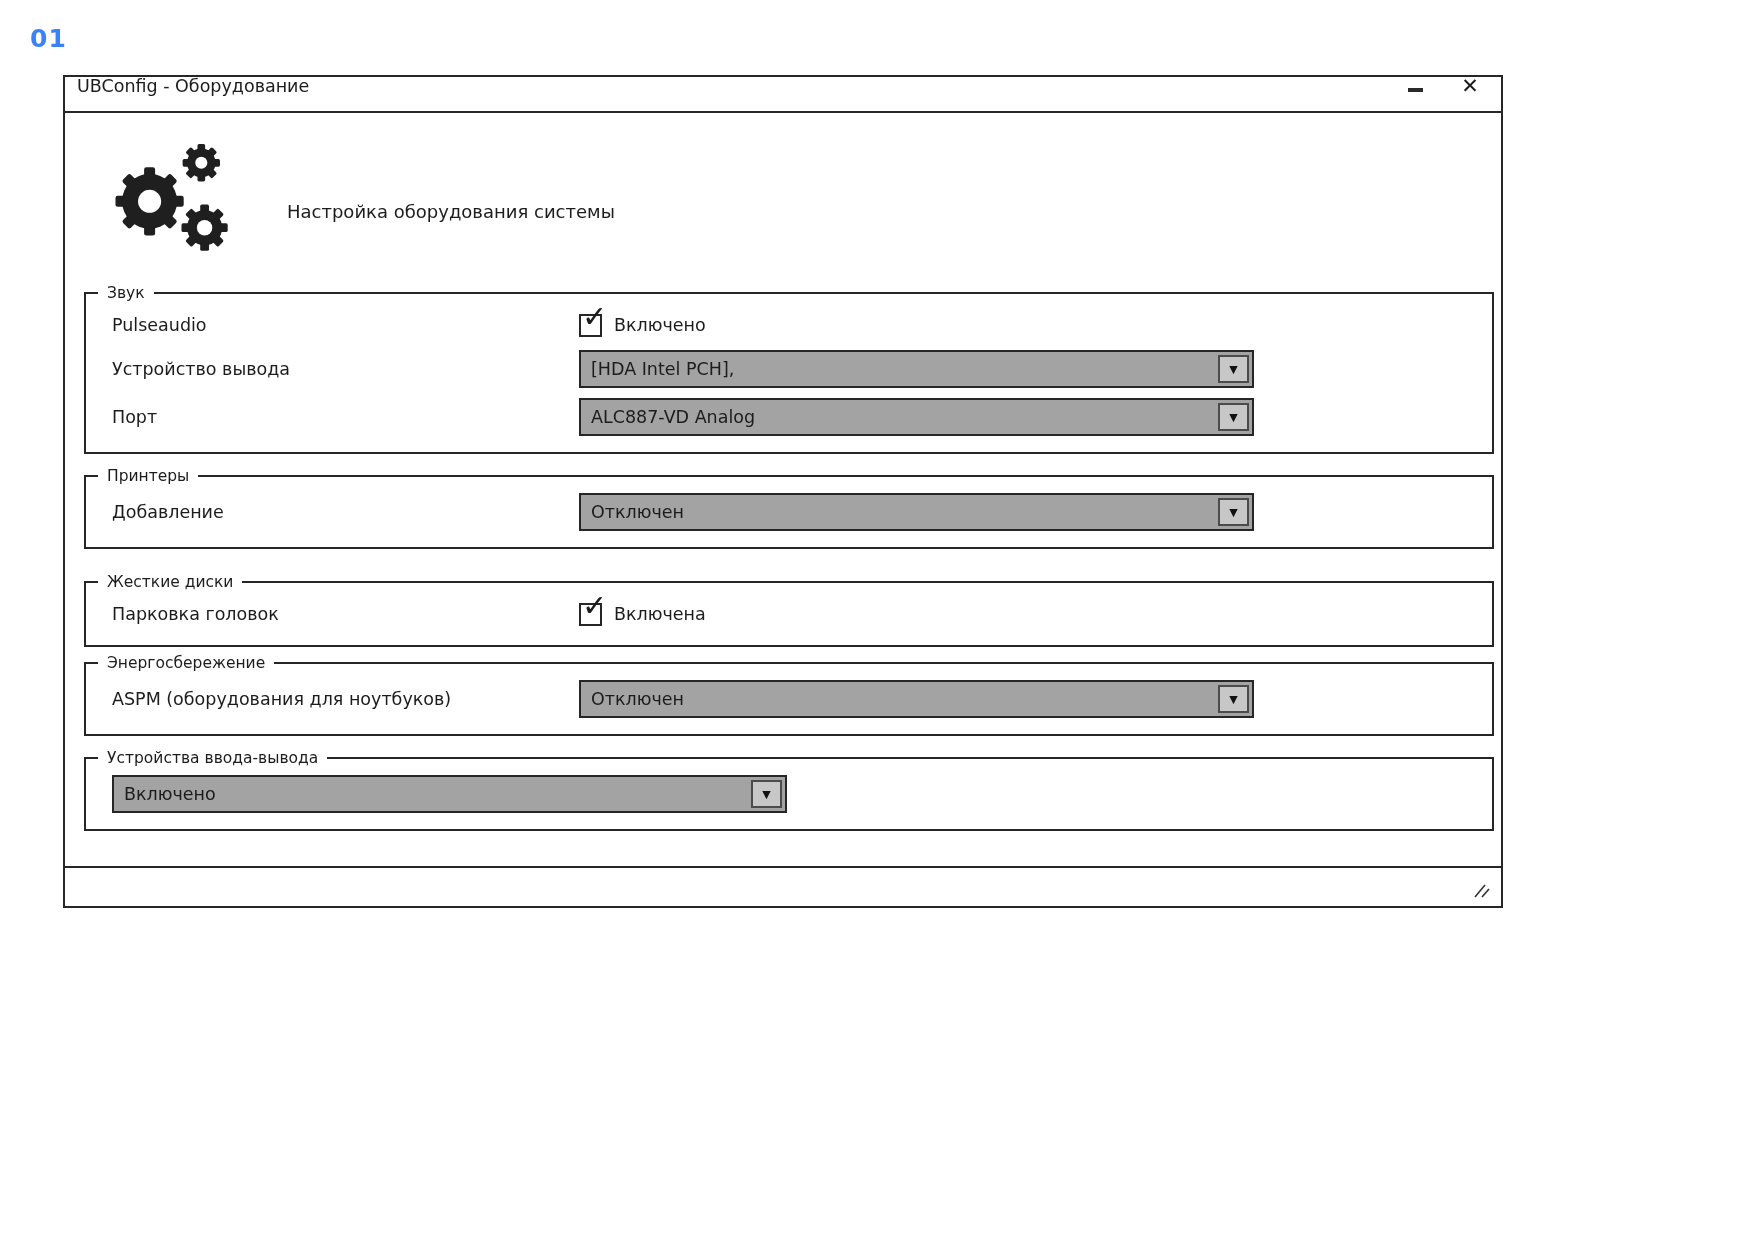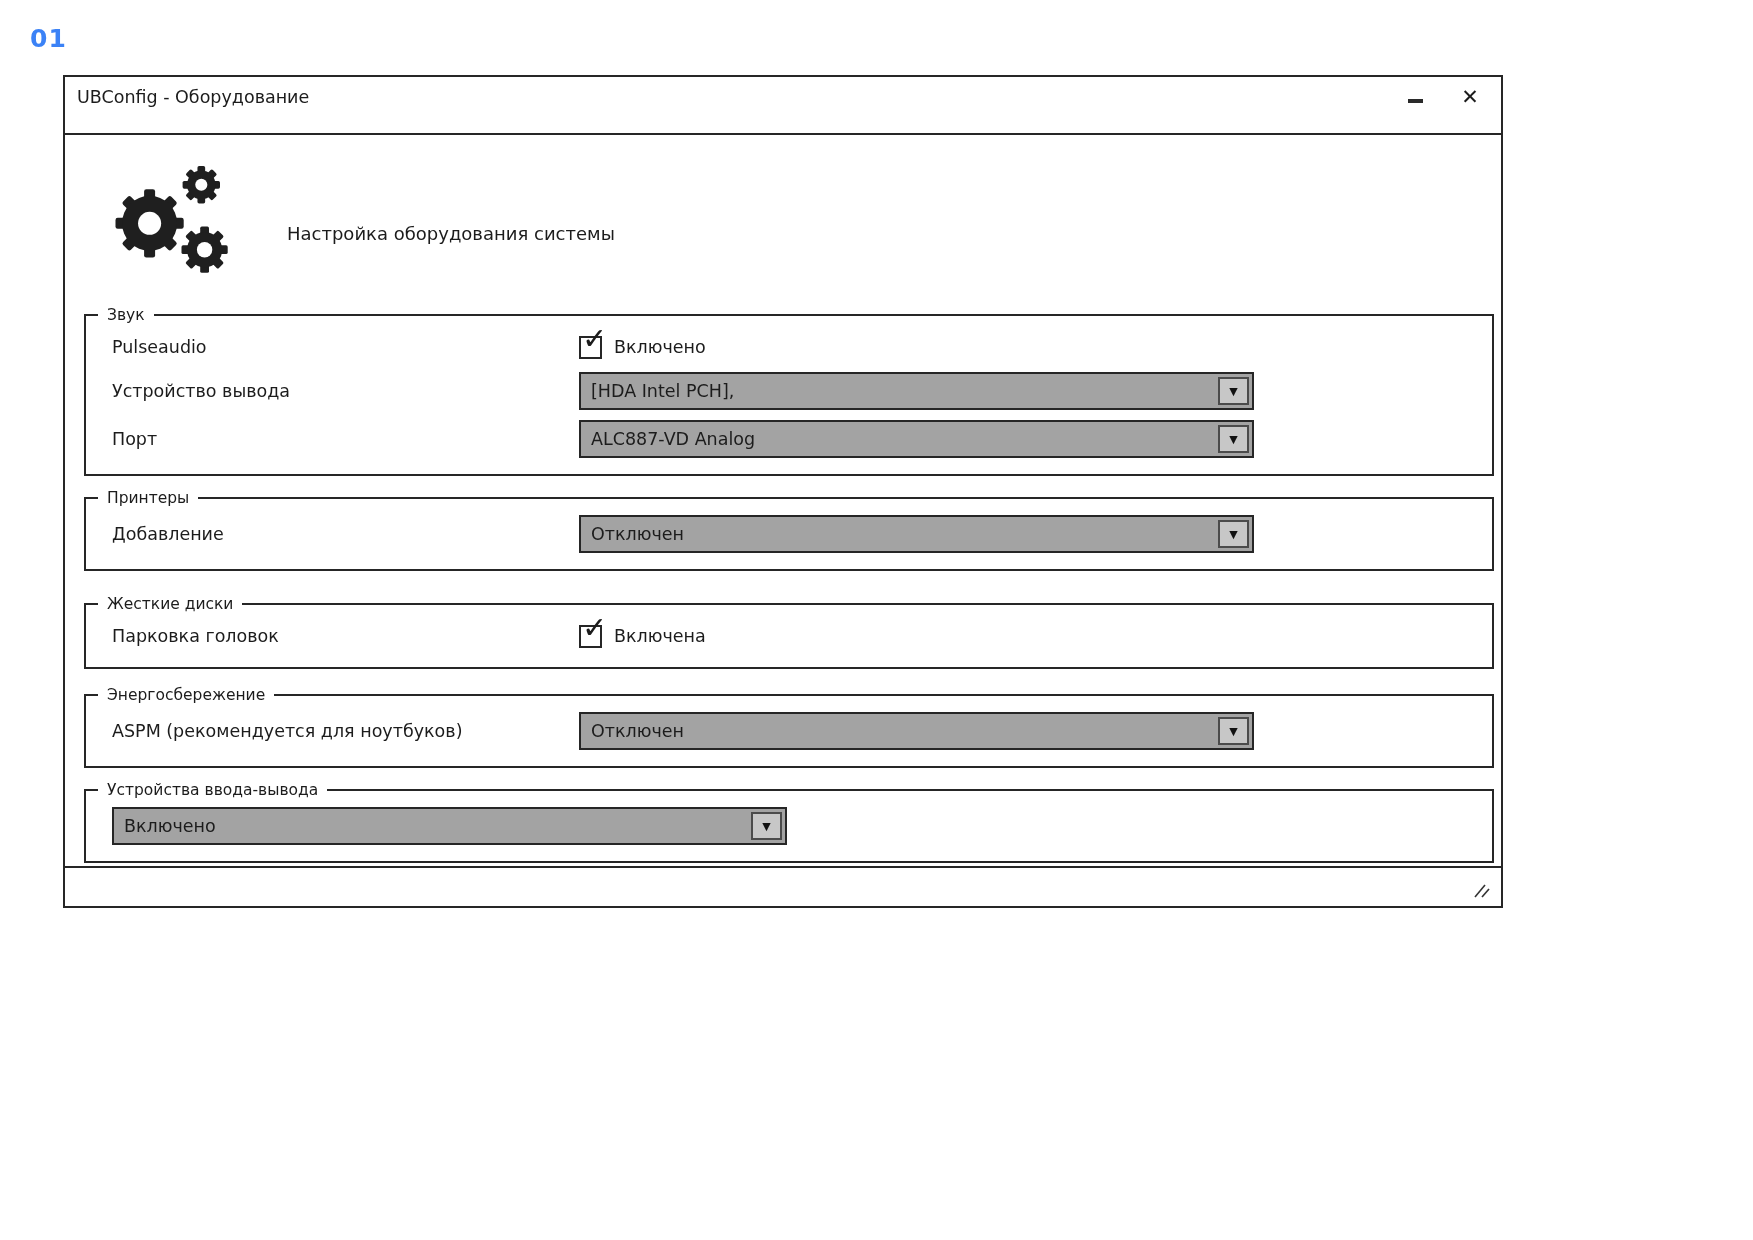--- a/index.html
+++ b/index.html
@@ -20,21 +20,21 @@
 
   
   .window {
     position: absolute; left: 63px; top: 75px;
     width: 1440px; height: 833px;
     background: #fff;
     border: 2px solid #262626;
   }
 
   .titlebar {
-    height: 58px;
+    height: 36px;
     border-bottom: 2px solid #262626;
     display: flex; align-items: center;
     padding: 0 18px 16px 12px;
   }
   .titlebar-title { font-size: 17.5px; }
   .titlebar-controls {
     margin-left: auto; display: flex; align-items: center; gap: 30px;
   }
   .minimize-btn { width: 24px; height: 24px; display:flex; align-items:center; justify-content:center; cursor: default; }
   .minimize-glyph { width: 15px; height: 4px; background: #2a2a2a; margin-top: 8px; }
@@ -53,21 +53,21 @@
 
   
   .content { padding: 0 7px 0 19px; }
 
   fieldset.group {
     border: 2px solid #262626;
     padding: 8px 0 16px 0;
   }
   fieldset.gap-13 { margin-bottom: 13px; }
   fieldset.gap-8  { margin-bottom: 24px; }
-  fieldset.gap-17 { margin-bottom: 17px; }
+  fieldset.gap-17 { margin-bottom: 7px; }
   legend.group-legend {
     font-size: 15.5px;
     margin-left: 12px;
     padding: 0 9px;
   }
 
   .row {
     display: flex; align-items: center;
     padding-left: 26px;
     gap: 30px;
@@ -249,21 +249,21 @@
             <span class="checkmark">✓</span>
           </span>
           <span class="check-label">Включена</span>
         </span>
       </div>
     </fieldset>
 
     <fieldset class="group gap-13">
       <legend class="group-legend">Энергосбережение</legend>
       <div class="row">
-        <span class="field-label">ASPM (рекомендуется для ноутбуков)</span>
+        <span class="field-label">ASPM (оборудования для ноутбуков)</span>
         <span class="select">
           <span class="select-value">Отключен</span>
           <span class="select-btn">
             <span class="select-arrow">▼</span>
           </span>
         </span>
       </div>
     </fieldset>
 
     <fieldset class="group">

